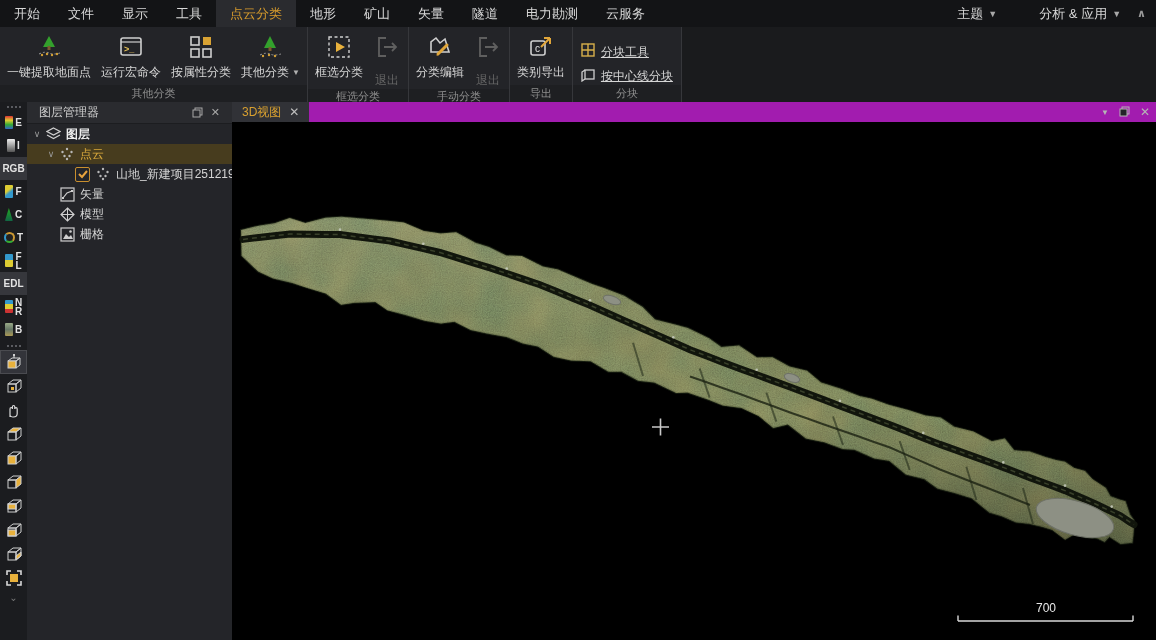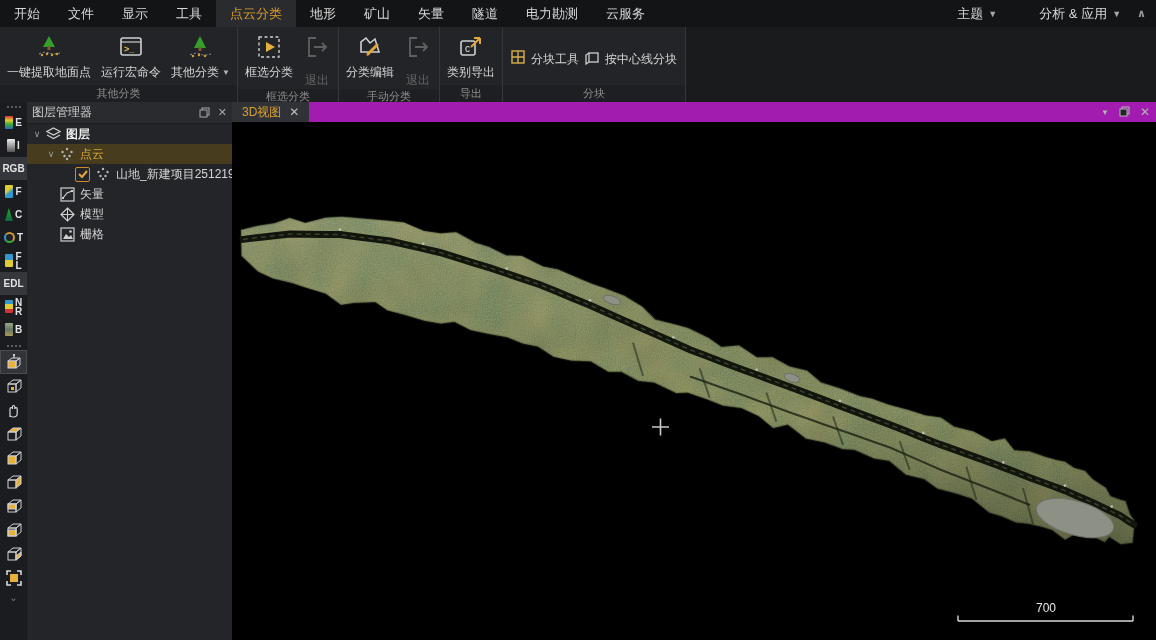--- a/index.html
+++ b/index.html
@@ -18,21 +18,21 @@
   
   #ribbon{position:absolute;left:0;top:27px;width:1156px;height:75px;background:#1a1b1d;display:flex;}
   .rgroup{background:#232428;border-right:1px solid #36373b;display:flex;flex-direction:column;}
   .rbtns{flex:1;display:flex;align-items:stretch;padding:2px 2px 0 2px;}
   .rglabel{height:17px;background:#1e1f22;color:#8f8f8f;font-size:11px;display:flex;align-items:center;justify-content:center;}
   .rbtn{display:flex;flex-direction:column;align-items:center;justify-content:flex-start;gap:3px;padding:4px 5px 0 5px;cursor:default;}
   .rbtn .ricon{width:28px;height:28px;display:flex;align-items:center;justify-content:center;}
   .rbtn .rlabel{font-size:12px;color:#d6d6d6;white-space:nowrap;display:flex;align-items:center;gap:3px;}
   .rbtn.disabled .rlabel{color:#666;margin-top:8px;}
   .rcaret{font-size:8px;color:#b0b0b0;}
-  .rgroup.compact .rbtns{flex-direction:row;justify-content:flex-end;padding:6px 8px 0 8px;gap:6px;}
+  .rgroup.compact .rbtns{flex-direction:column;justify-content:flex-end;padding:6px 8px 0 8px;gap:6px;text-decoration:underline;}
   .rrow{display:flex;align-items:center;gap:5px;font-size:12px;color:#d6d6d6;white-space:nowrap;cursor:default;}
   
   #leftstrip{position:absolute;left:0;top:102px;width:27px;height:538px;background:#1b1c1f;
              border-right:1px solid #303135;display:flex;flex-direction:column;align-items:center;}
   .handle{width:14px;border-top:2px dotted #5a5b60;margin:4px 0 3px 0;}
   .smode{width:27px;height:23px;display:flex;align-items:center;justify-content:center;gap:2px;cursor:default;}
   .smode.hl{background:#36373c;}
   .ml{font-size:10px;line-height:.9;color:#e3e3e3;font-weight:bold;white-space:pre-line;text-align:left;}
   .mi{width:8px;height:13px;border-radius:1px;flex:none;}
   .mi-e{background:linear-gradient(#d33,#dc3,#3a3,#36c);}
@@ -41,21 +41,21 @@
   .mi-c{background:linear-gradient(#2a2,#164);clip-path:polygon(50% 0,100% 100%,0 100%);}
   .mi-t{width:11px;height:11px;border-radius:50%;border:2px solid #c93;border-left-color:#39c;border-bottom-color:#3a3;box-sizing:border-box;background:#222;}
   .mi-fl{background:linear-gradient(#39c 50%,#dc3 50%);}
   .mi-nr{background:linear-gradient(#39c 33%,#dc3 33%,#dc3 66%,#c33 66%);}
   .mi-b{background:linear-gradient(#9a8,#676,#a95);}
   .stool{width:27px;height:24px;display:flex;align-items:center;justify-content:center;cursor:default;}
   .stool.sel{background:#33343a;outline:1px solid #4a4b50;outline-offset:-1px;}
   .chev{color:#777;font-size:10px;margin-top:2px;}
   
   #layerpanel{position:absolute;left:27px;top:102px;width:205px;height:538px;background:#242529;border-right:1px solid #0d0d0f;}
-  #lp-header{height:21px;background:#2a2b2f;display:flex;align-items:center;font-size:12px;color:#cfcfcf;padding:0 5px;border-bottom:1px solid #1c1d20;}
+  #lp-header{height:21px;background:#2a2b2f;display:flex;align-items:center;font-size:12px;color:#cfcfcf;padding:0 12px;border-bottom:1px solid #1c1d20;}
   #lp-header .sp{flex:1;}
   .lp-hicon{color:#a8a8a8;font-size:11px;margin-left:8px;display:flex;align-items:center;}
   .trow{height:20px;display:flex;align-items:center;font-size:12px;color:#d5d5d5;white-space:nowrap;cursor:default;}
   .trow .caret{color:#9a9a9a;font-size:9px;width:12px;text-align:center;flex:none;}
   .trow.sel{background:#473c1e;color:#d9a93c;}
   .ticon{width:16px;height:16px;margin:0 5px 0 2px;flex:none;display:flex;align-items:center;justify-content:center;}
   .cbox{width:13px;height:13px;border:1px solid #c98f2e;border-radius:2px;margin-right:5px;flex:none;display:flex;align-items:center;justify-content:center;}
   
   #vtabbar{position:absolute;left:232px;top:102px;width:924px;height:20px;background:#a21caf;display:flex;align-items:center;}
   .vtab{height:20px;background:#313237;color:#d8a030;font-size:12px;display:flex;align-items:center;gap:8px;padding:0 10px;}
@@ -117,20 +117,33 @@
         <div class="rbtn">
           <div class="ricon">
             <svg width="26" height="26">
                 <rect x="3" y="4" width="20" height="17" rx="2" fill="none" stroke="#cfcfcf" stroke-width="1.6"></rect>
             <path d="M3 8 h20" stroke="#cfcfcf" stroke-width="1.2"></path>
             <text x="6" y="18" font-size="9" font-weight="bold" fill="#e8c35a">&gt;_</text>
               </svg>
           </div>
           <div class="rlabel">
               <span>运行宏命令</span>
+            </div>
+        </div>
+        <div class="rbtn">
+          <div class="ricon">
+            <svg width="26" height="26">
+                <rect x="3" y="3" width="8" height="8" fill="none" stroke="#cfcfcf" stroke-width="1.6"></rect>
+            <rect x="15" y="3" width="8" height="8" fill="#d8a233"></rect>
+            <rect x="3" y="15" width="8" height="8" fill="none" stroke="#cfcfcf" stroke-width="1.6"></rect>
+            <rect x="15" y="15" width="8" height="8" fill="none" stroke="#cfcfcf" stroke-width="1.6"></rect>
+              </svg>
+          </div>
+          <div class="rlabel">
+              <span>按属性分类</span>
             </div>
         </div>
         <div class="rbtn">
           <div class="ricon">
             <svg width="26" height="26">
                 <polygon points="13,2 7,14 19,14" fill="#33a02c"></polygon>
                 <rect x="11.5" y="13" width="3" height="4" fill="#7b5b2f"></rect>
             <path d="M3 21 Q9 18 13 20 T24 20" stroke="#9a9a9a" stroke-width="1" fill="none" stroke-dasharray="2 2"></path>
             <circle cx="6" cy="22" r="1.2" fill="#d2a036"></circle>
                 <circle cx="12" cy="21" r="1.2" fill="#d2a036"></circle>

